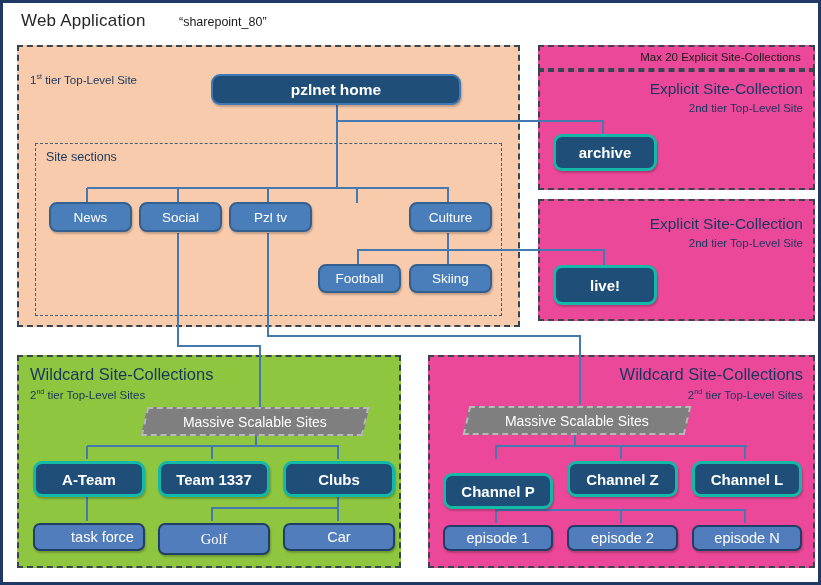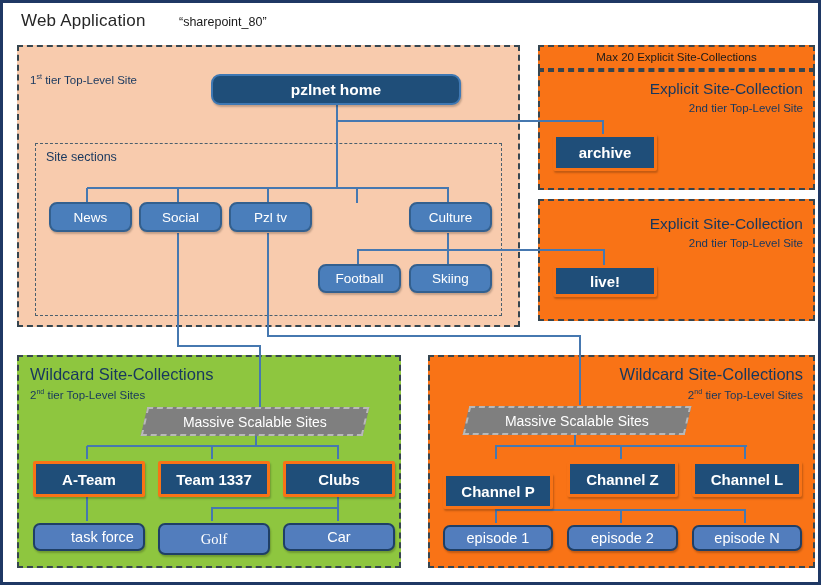--- a/index.html
+++ b/index.html
@@ -6,38 +6,38 @@
   body { font-family:"Liberation Sans", sans-serif; background:#ffffff; }
   #stage {
     position:relative; width:821px; height:585px; background:#ffffff;
     border:3px solid #1f3864; overflow:hidden;
   }
   .hdr-title { position:absolute; left:18px; top:8px; font-size:17px; color:#262626; letter-spacing:.2px; }
   .hdr-app   { position:absolute; left:176px; top:12px; font-size:12.5px; color:#1a1a1a; }
 
   .box { position:absolute; border:2px dashed #36454f; }
   .peach  { background:#f8cbad; }
-  .yellow { background:#f97316; }
+  .yellow { background:#ec4899;padding-left:44px; }
   .green  { background:#8ec63f; }
 
   .box-title { position:absolute; font-size:15.5px; color:#17375e; white-space:nowrap; }
   .box-sub   { position:absolute; font-size:11.5px; color:#17375e; white-space:nowrap; }
   .box-title.right, .box-sub.right { right:10px; text-align:right; left:auto; }
   sup { font-size:.62em; }
 
   .sections-box { position:absolute; border:1.5px dashed #4a5f6d; }
   .sections-label { position:absolute; left:10px; top:6px; font-size:12.5px; color:#17375e; }
 
   .btn { position:absolute; display:flex; align-items:center; justify-content:center;
          color:#ffffff; white-space:nowrap; z-index:2;
          box-shadow:1px 2px 2px rgba(0,0,0,.22); }
   .btn-home { background:#1f4e79; border:2px solid #3f78b3; border-radius:9px;
               font-size:15.5px; font-weight:bold; }
   .btn-mid  { background:#4a7ebb; border:2px solid #33608f; border-radius:8px; font-size:13.5px; }
-  .btn-tier { background:#1f4e79; border:3px solid #f97316; border-radius:2px;
+  .btn-tier { background:#1f4e79; border:3px solid #14b8a6; border-radius:9px;
               font-size:15px; font-weight:bold; }
   .btn-light{ background:#527dbd; border:2px solid #1f3f66; border-radius:7px; font-size:14.5px; }
 
   .banner { position:absolute; background:#7f7f7f; border:2px dashed #b9b9b9;
             transform:skewX(-13deg); display:flex; align-items:center; justify-content:center; z-index:2; }
   .banner span { transform:skewX(13deg); color:#ffffff; font-size:14px; }
 
   .ln { position:absolute; background:#4678b0; z-index:1; }
   .strip-label { position:absolute; width:100%; text-align:center; top:4px; font-size:11.5px; color:#1a1a1a; }
 </style>
@@ -71,21 +71,21 @@
 
   <div class="box yellow" style="left:535px; top:67px; width:277px; height:120px;">
     <div class="box-title right" style="top:8px;">Explicit Site-Collection</div>
     <div class="box-sub right" style="top:30px;">2nd tier Top-Level Site</div>
     <div class="btn btn-tier" style="left:13px; top:62px; width:104px; height:37px;">archive</div>
   </div>
 
   <div class="box yellow" style="left:535px; top:196px; width:277px; height:122px;">
     <div class="box-title right" style="top:14px;">Explicit Site-Collection</div>
     <div class="box-sub right" style="top:36px;">2nd tier Top-Level Site</div>
-    <div class="btn btn-tier" style="left:13px; top:64px; width:104px; height:32px;">live!</div>
+    <div class="btn btn-tier" style="left:13px; top:64px; width:104px; height:40px;">live!</div>
   </div>
 
   <div class="box green" style="left:14px; top:352px; width:384px; height:213px;">
     <div class="box-title" style="left:11px; top:8px; font-size:16.5px;">Wildcard Site-Collections</div>
     <div class="box-sub" style="left:11px; top:31px;"><span>2</span><sup>nd</sup><span> tier Top-Level Sites</span></div>
     <div class="banner" style="left:125px; top:50px; width:222px; height:29px;">
         <span>Massive Scalable Sites</span>
       </div>
     <div class="btn btn-tier" style="left:14px;  top:104px; width:112px; height:36px;">A-Team</div>
     <div class="btn btn-tier" style="left:139px; top:104px; width:112px; height:36px;">Team 1337</div>

